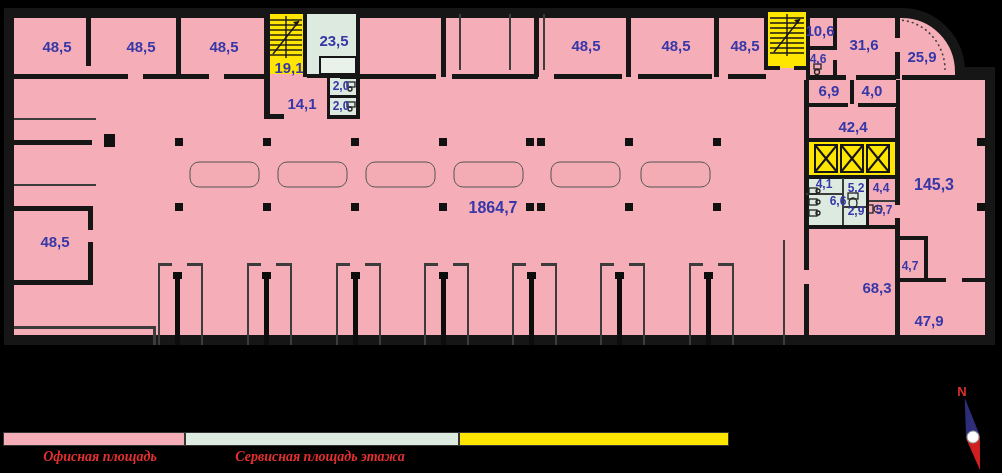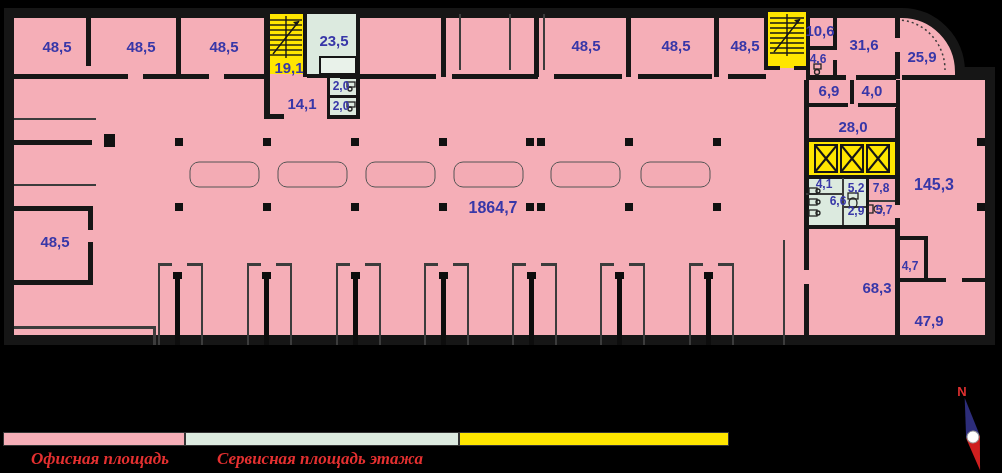--- a/index.html
+++ b/index.html
@@ -10,21 +10,21 @@
       font-size:15px;white-space:nowrap;letter-spacing:0px;}
   .rl.sm{font-size:12px;}
   .rl.lg{font-size:16px;}
   .legend{position:absolute;left:0;top:428px;width:740px;height:45px;}
   .sw{position:absolute;top:4px;height:14px;border:1px solid #333;box-sizing:border-box;}
   .sw.pink{left:3px;width:182px;background:#f5aeb7;}
   .sw.mint{left:185px;width:274px;background:#dceadf;}
   .sw.yell{left:459px;width:270px;background:#ffe600;}
   .ll{position:absolute;top:21px;transform:translateX(-50%);color:#e43030;
       font-family:"Liberation Serif", serif;font-style:italic;font-weight:bold;
-      font-size:17px;white-space:nowrap;}
+      font-size:14px;white-space:nowrap;}
   .compass{position:absolute;left:940px;top:380px;width:62px;height:93px;}
   .compass .north{position:absolute;left:22px;top:4px;transform:translateX(-50%);
       color:#e03030;font-weight:bold;font-size:13px;}
 </style>
 </head>
 <body>
 
 <div id="stage">
 
 <svg id="plansvg" width="1002" height="473" viewBox="0 0 1002 473">
@@ -272,24 +272,24 @@
   <div class="rl sm" style="left:341px;top:106px">2,0</div>
   <div class="rl" style="left:586px;top:45px">48,5</div>
   <div class="rl" style="left:676px;top:45px">48,5</div>
   <div class="rl" style="left:745px;top:45px">48,5</div>
   <div class="rl" style="left:820px;top:30px">10,6</div>
   <div class="rl" style="left:864px;top:44px">31,6</div>
   <div class="rl" style="left:922px;top:56px">25,9</div>
   <div class="rl sm" style="left:818px;top:59px">4,6</div>
   <div class="rl" style="left:829px;top:90px">6,9</div>
   <div class="rl" style="left:872px;top:90px">4,0</div>
-  <div class="rl" style="left:853px;top:126px">28,0</div>
+  <div class="rl" style="left:853px;top:126px">42,4</div>
   <div class="rl sm" style="left:824px;top:184px">4,1</div>
   <div class="rl sm" style="left:856px;top:188px">5,2</div>
-  <div class="rl sm" style="left:881px;top:188px">7,8</div>
+  <div class="rl sm" style="left:881px;top:188px">4,4</div>
   <div class="rl sm" style="left:838px;top:201px">6,6</div>
   <div class="rl sm" style="left:856px;top:211px">2,9</div>
   <div class="rl sm" style="left:884px;top:210px">5,7</div>
   <div class="rl lg" style="left:934px;top:185px">145,3</div>
   <div class="rl lg" style="left:493px;top:208px">1864,7</div>
   <div class="rl" style="left:55px;top:241px">48,5</div>
   <div class="rl" style="left:877px;top:287px">68,3</div>
   <div class="rl sm" style="left:910px;top:266px">4,7</div>
   <div class="rl" style="left:929px;top:320px">47,9</div>
 </div>

